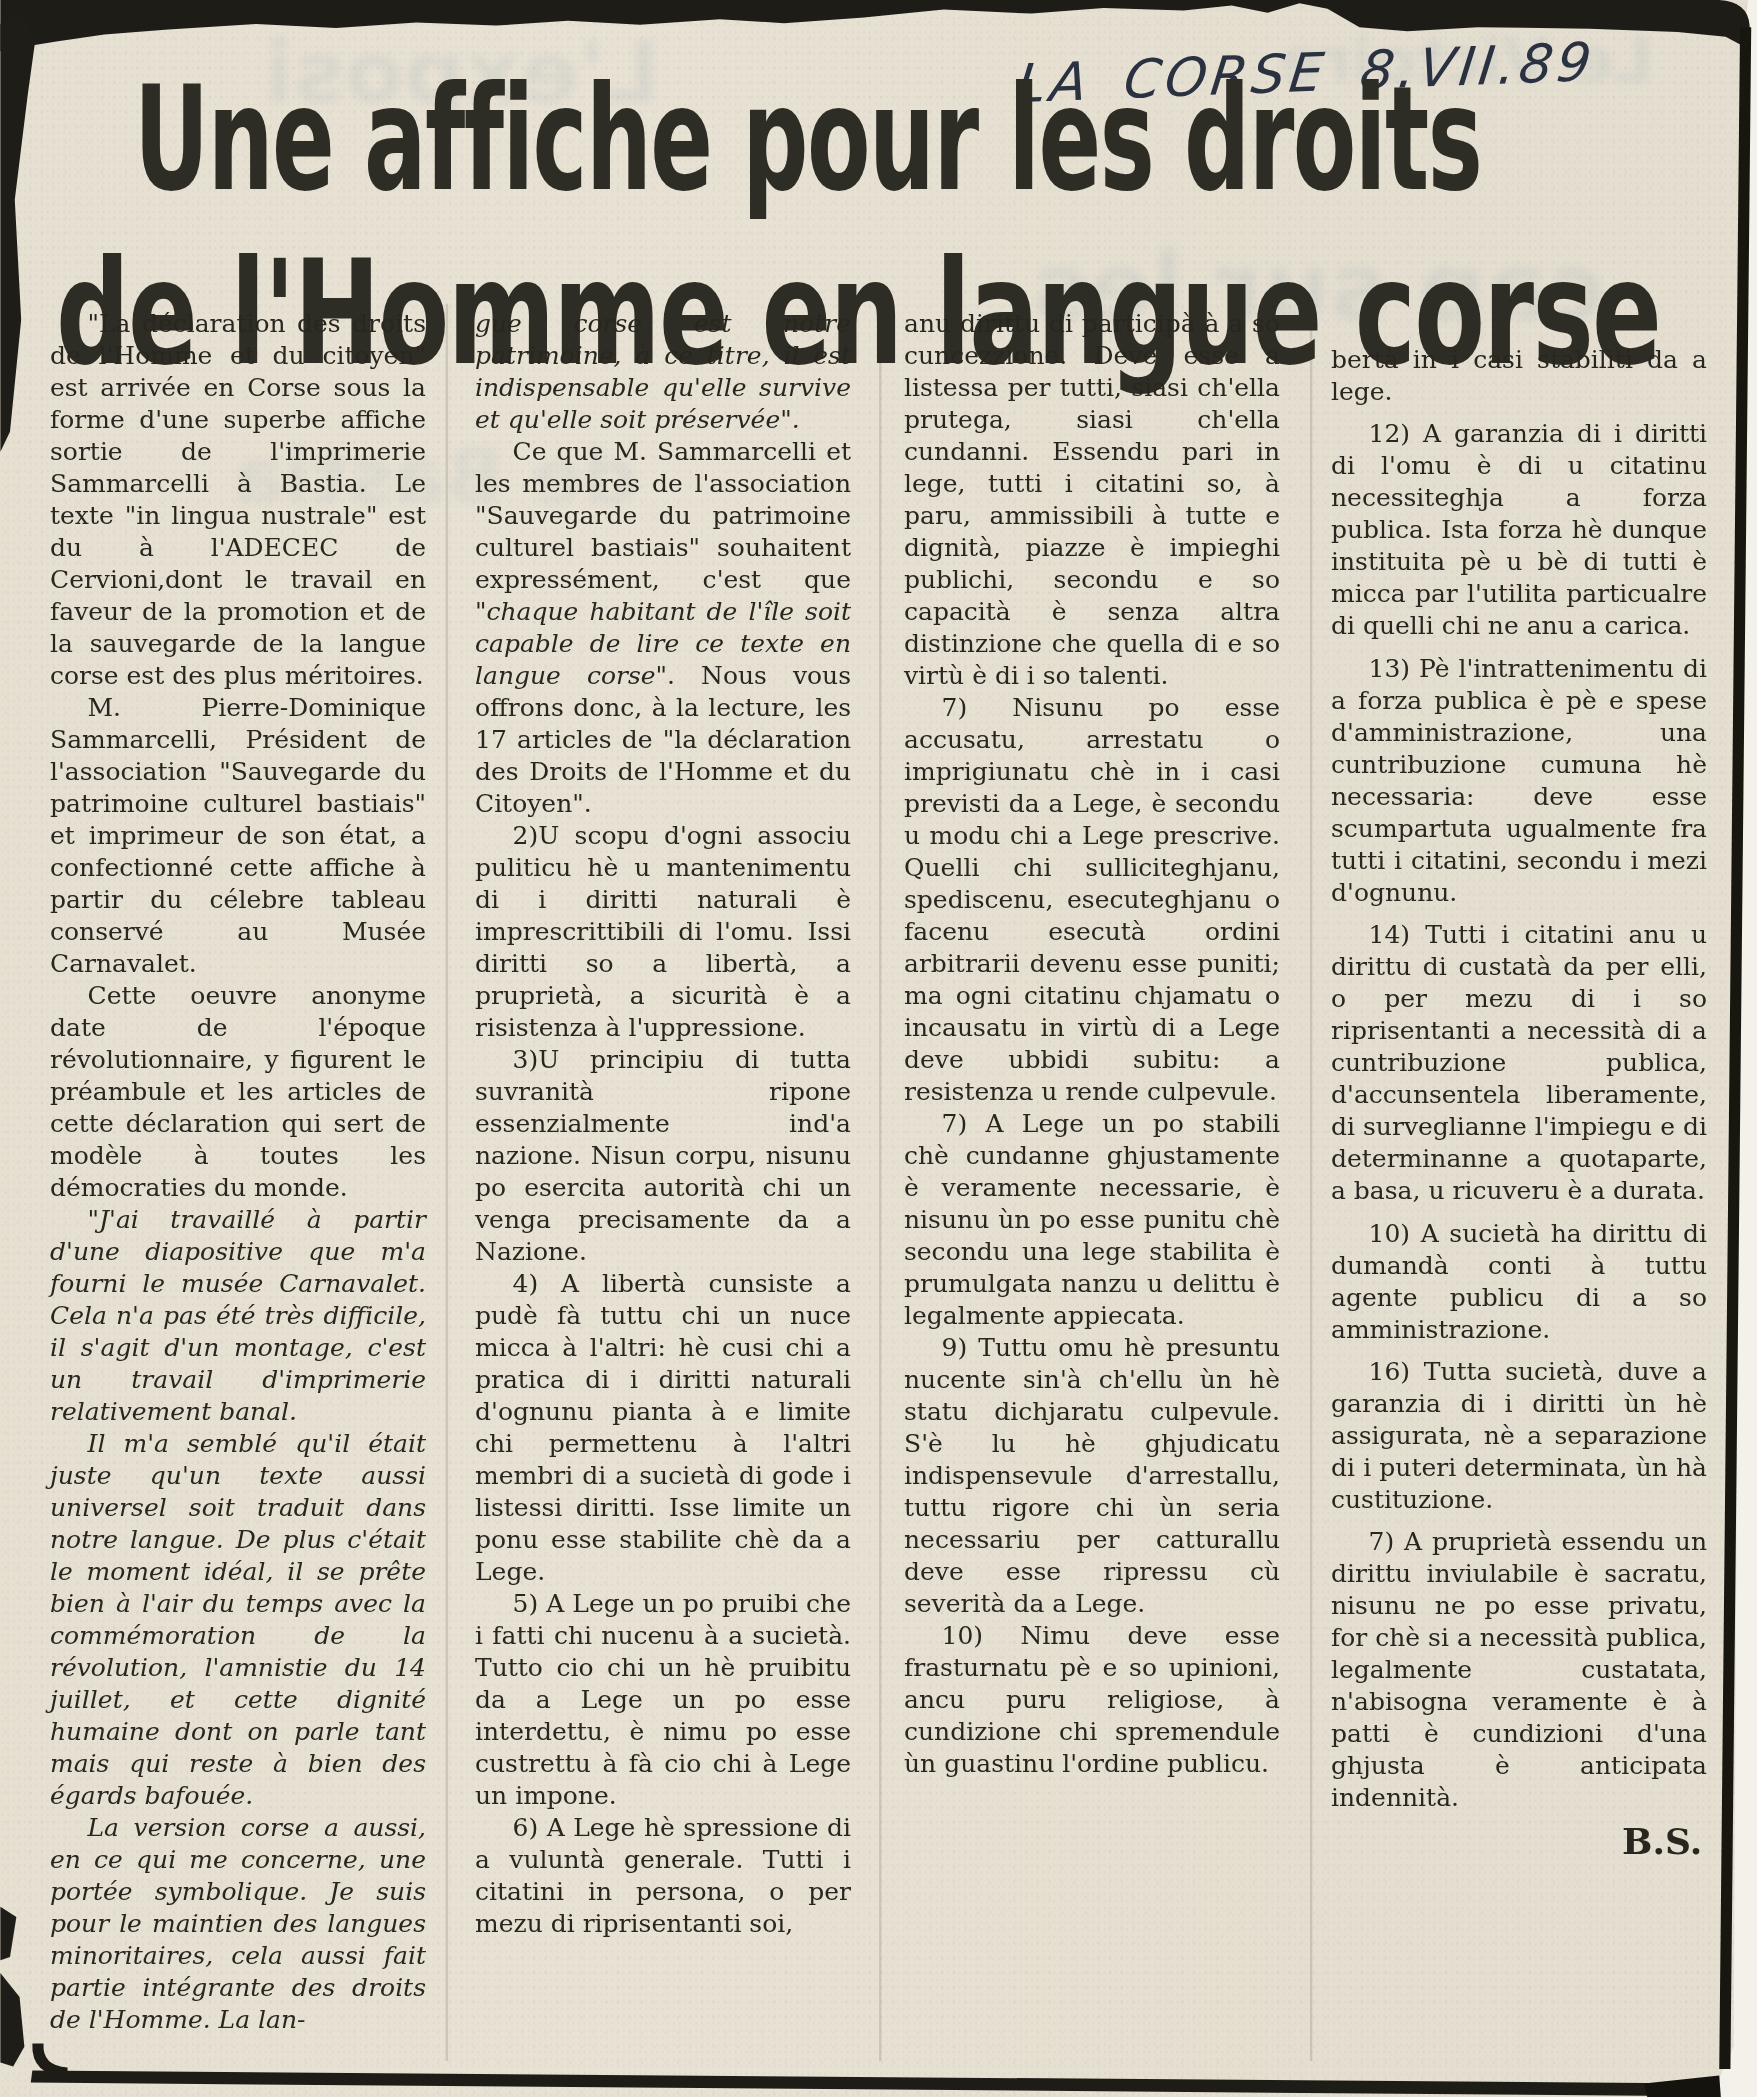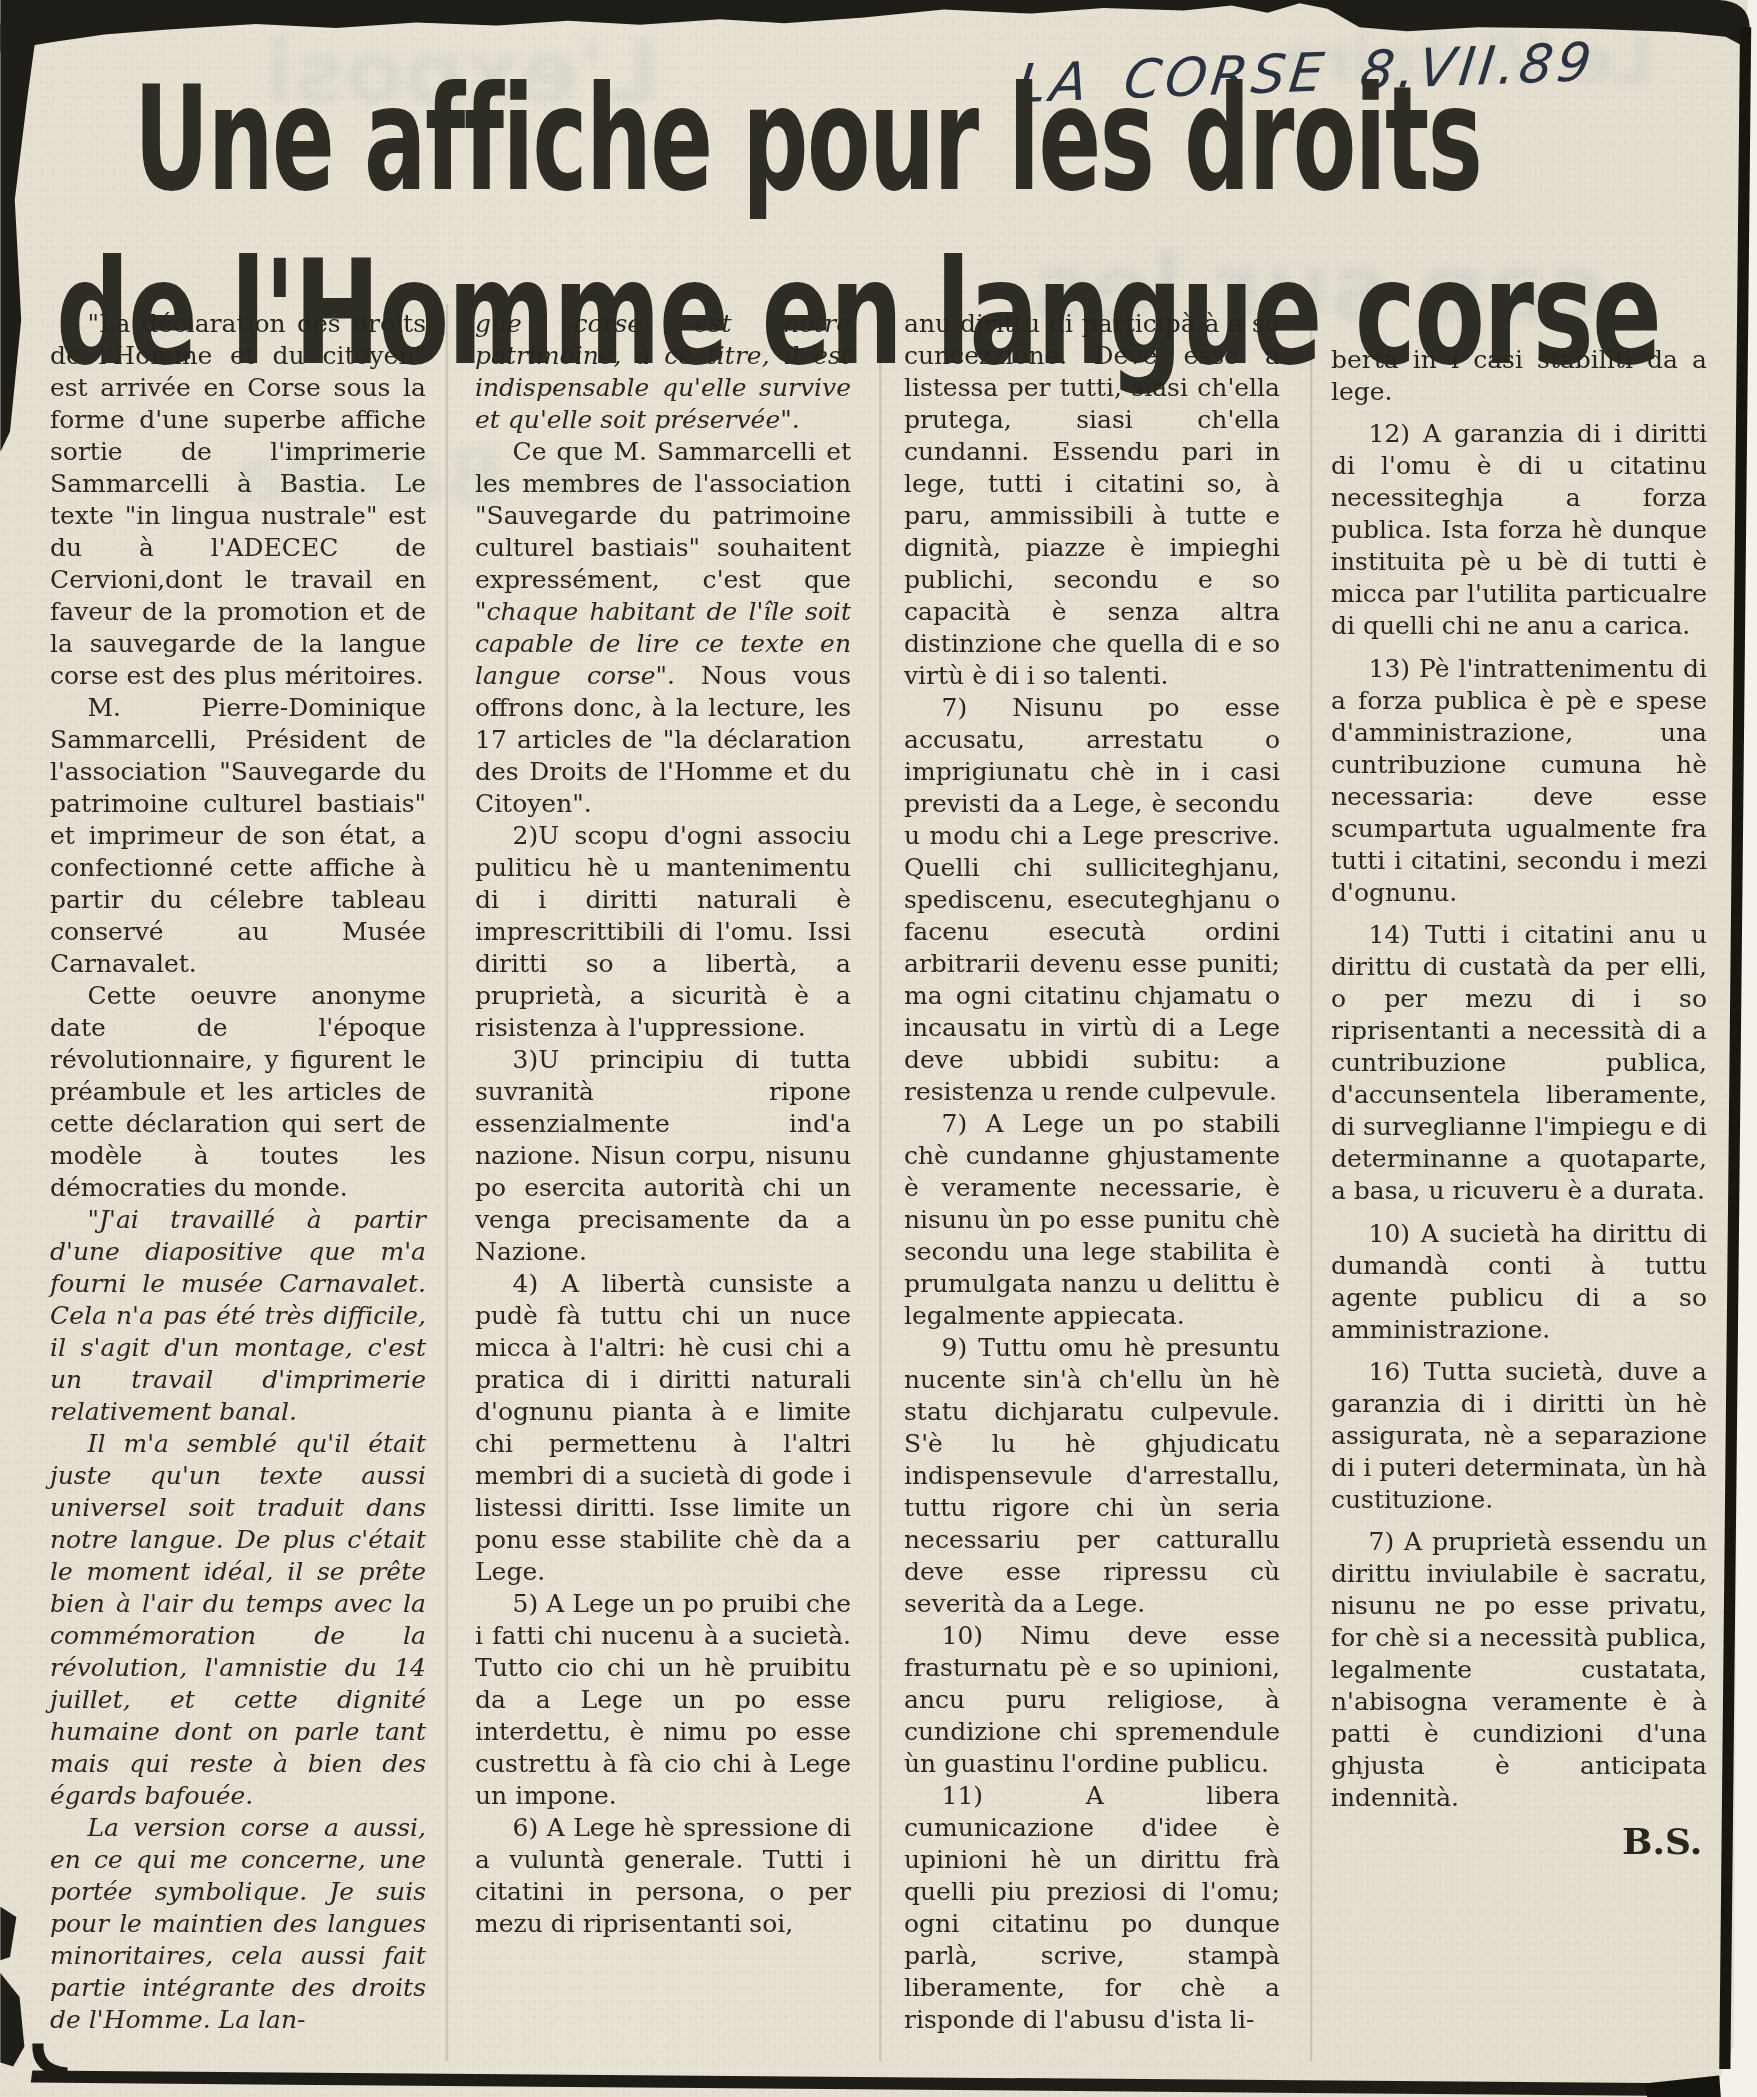--- a/index.html
+++ b/index.html
@@ -107,21 +107,20 @@
       <p class="indent"><span>4) A libertà cunsiste a pudè fà tuttu chi un nuce micca à l'altri: hè cusi chi a pratica di i diritti naturali d'ognunu pianta à e limite chi permettenu à l'altri membri di a sucietà di gode i listessi diritti. Isse limite un ponu esse stabilite chè da a Lege.</span></p>
       <p class="indent"><span>5) A Lege un po pruibi che i fatti chi nucenu à a sucietà. Tutto cio chi un hè pruibitu da a Lege un po esse interdettu, è nimu po esse custrettu à fà cio chi à Lege un impone.</span></p>
       <p class="indent"><span>6) A Lege hè spressione di a vuluntà generale. Tutti i citatini in persona, o per mezu di riprisentanti soi,</span></p>
     </div>
   <div class="col c3">
       <p><span>anu dirittu di participà à a so cuncezzione. Deve esse a listessa per tutti, siasi ch'ella prutega, siasi ch'ella cundanni. Essendu pari in lege, tutti i citatini so, à paru, ammissibili à tutte e dignità, piazze è impieghi publichi, secondu e so capacità è senza altra distinzione che quella di e so virtù è di i so talenti.</span></p>
       <p class="indent"><span>7) Nisunu po esse accusatu, arrestatu o imprigiunatu chè in i casi previsti da a Lege, è secondu u modu chi a Lege prescrive. Quelli chi sulliciteghjanu, spediscenu, esecuteghjanu o facenu esecutà ordini arbitrarii devenu esse puniti; ma ogni citatinu chjamatu o incausatu in virtù di a Lege deve ubbidi subitu: a resistenza u rende culpevule.</span></p>
       <p class="indent"><span>7) A Lege un po stabili chè cundanne ghjustamente è veramente necessarie, è nisunu ùn po esse punitu chè secondu una lege stabilita è prumulgata nanzu u delittu è legalmente appiecata.</span></p>
       <p class="indent"><span>9) Tuttu omu hè presuntu nucente sin'à ch'ellu ùn hè statu dichjaratu culpevule. S'è lu hè ghjudicatu indispensevule d'arrestallu, tuttu rigore chi ùn seria necessariu per catturallu deve esse ripressu cù severità da a Lege.</span></p>
       <p class="indent"><span>10) Nimu deve esse frasturnatu pè e so upinioni, ancu puru religiose, à cundizione chi spremendule ùn guastinu l'ordine publicu.</span></p>
-      <p class="indent"><span>11) A libera cumunicazione d'idee è upinioni hè un dirittu frà quelli piu preziosi di l'omu; ogni citatinu po dunque parlà, scrive, stampà liberamente, for chè a risponde di l'abusu d'ista li-</span></p>
     </div>
   <div class="col c4 gap">
       <p><span>bertà in i casi stabiliti da a lege.</span></p>
       <p class="indent"><span>12) A garanzia di i diritti di l'omu è di u citatinu necessiteghja a forza publica. Ista forza hè dunque instituita pè u bè di tutti è micca par l'utilita particualre di quelli chi ne anu a carica.</span></p>
       <p class="indent"><span>13) Pè l'intrattenimentu di a forza publica è pè e spese d'amministrazione, una cuntribuzione cumuna hè necessaria: deve esse scumpartuta ugualmente fra tutti i citatini, secondu i mezi d'ognunu.</span></p>
       <p class="indent"><span>14) Tutti i citatini anu u dirittu di custatà da per elli, o per mezu di i so riprisentanti a necessità di a cuntribuzione publica, d'accunsentela liberamente, di surveglianne l'impiegu e di determinanne a quotaparte, a basa, u ricuveru è a durata.</span></p>
       <p class="indent"><span>10) A sucietà ha dirittu di dumandà conti à tuttu agente publicu di a so amministrazione.</span></p>
       <p class="indent"><span>16) Tutta sucietà, duve a garanzia di i diritti ùn hè assigurata, nè a separazione di i puteri determinata, ùn hà custituzione.</span></p>
       <p class="indent"><span>7) A pruprietà essendu un dirittu inviulabile è sacratu, nisunu ne po esse privatu, for chè si a necessità publica, legalmente custatata, n'abisogna veramente è à patti è cundizioni d'una ghjusta è anticipata indennità.</span></p>
       <p class="byline"><span>B.S.</span></p>

